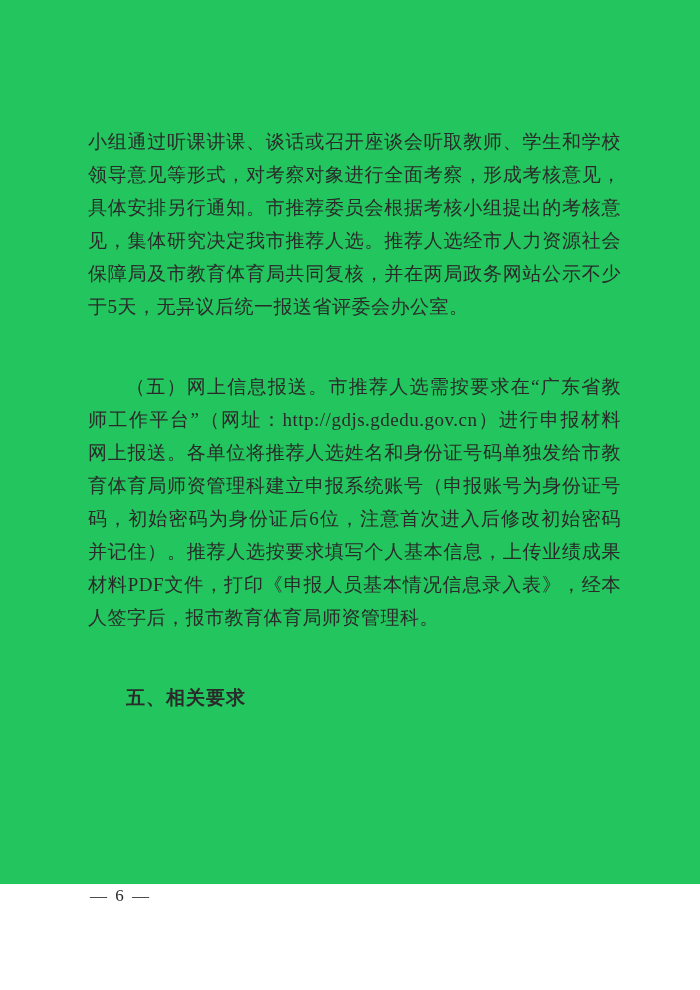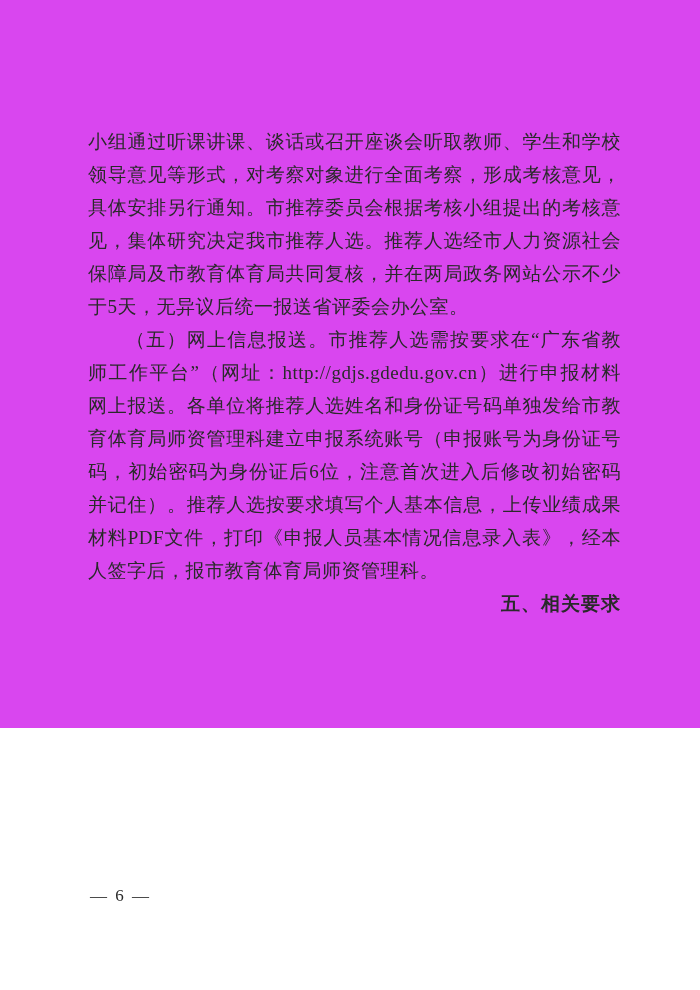--- a/index.html
+++ b/index.html
@@ -12,47 +12,48 @@
     background: #ffffff;
     position: relative;
     overflow: hidden;
     font-family: "Liberation Serif", "DejaVu Serif", serif;
   }
   .page {
     position: absolute;
     left: 0;
     top: 0;
     width: 700px;
-    height: 728px;
-    background: #d946ef;
+    height: 884px;
+    background: #22c55e;
   }
   .doc-body {
     position: absolute;
     left: 88px;
     top: 125px;
     width: 533px;
     color: #2a2a2a;
   }
   .para {
     margin: 0;
     font-size: 19px;
     line-height: 33px;
     text-align: justify;
     text-justify: inter-ideograph;
     letter-spacing: 0.5px;
     word-break: break-all;
   }
   .para.indent {
     text-indent: 2em;
+    margin-top: 47px;
   }
   .para.heading {
     font-weight: bold;
     font-family: "Liberation Sans", "DejaVu Sans", sans-serif;
     letter-spacing: 1px;
-    text-align: right;
+    text-align: left;
   }
   .footer {
     position: absolute;
     left: 90px;
     top: 886px;
     font-size: 17px;
     color: #2a2a2a;
     letter-spacing: 2px;
     font-family: "Liberation Serif", "DejaVu Serif", serif;
   }

